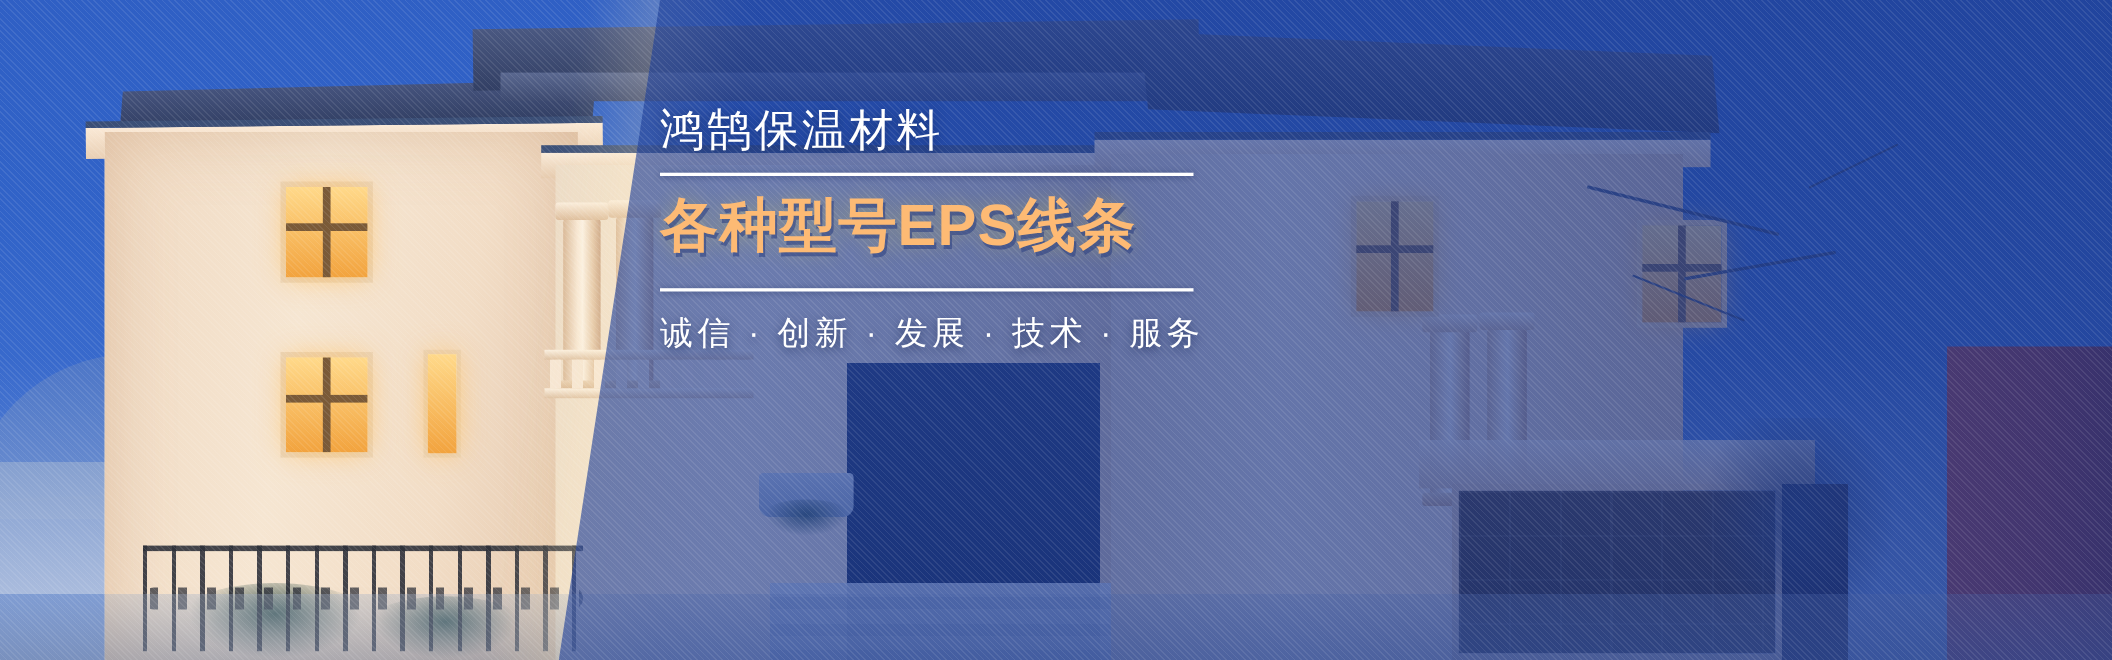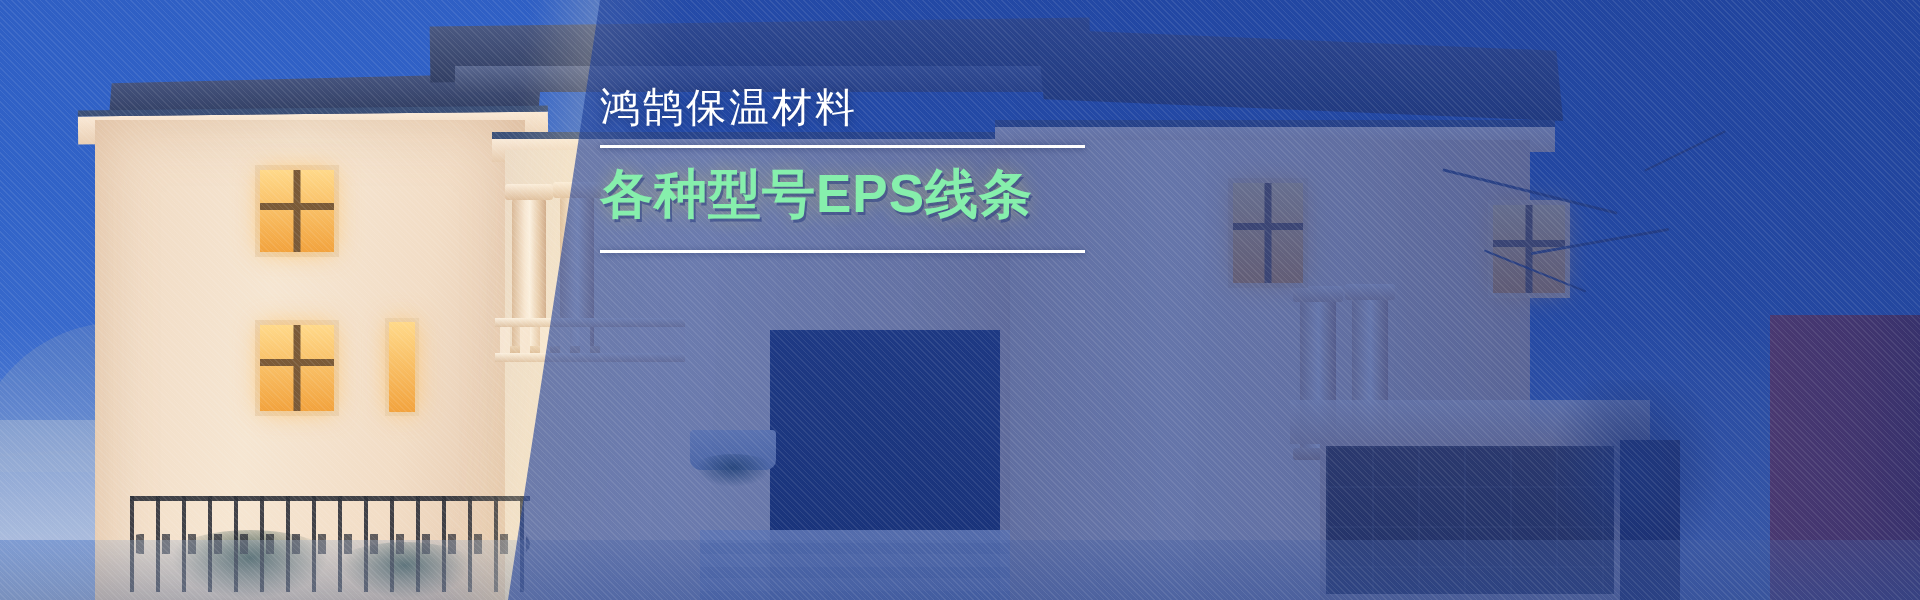--- a/index.html
+++ b/index.html
@@ -245,33 +245,33 @@
   .hatch{
     position:absolute; inset:0;
     background-image:repeating-linear-gradient(45deg,
       rgba(255,255,255,.085) 0px, rgba(255,255,255,.085) 1px,
       rgba(0,0,0,0) 1px, rgba(0,0,0,0) 4px);
     pointer-events:none;
   }
 
   
   .content{
-    position:absolute; left:600px; top:84px; width:520px;
+    position:absolute; left:600px; top:96px; width:520px;
   }
   .brand{
     font-size:40px; line-height:1.18; color:#ffffff; font-weight:400;
     letter-spacing:3px;
     text-shadow:0 2px 10px rgba(10,25,70,.55);
   }
   .rule{
     height:3px; background:#ffffff; margin:14px 0 16px 0; width:485px;
     box-shadow:0 1px 6px rgba(10,25,70,.45);
   }
   .headline{
-    font-size:53px; line-height:1.12; font-weight:bold; color:#86efac;
+    font-size:53px; line-height:1.12; font-weight:bold; color:#fdba74;
     letter-spacing:1px;
     text-shadow:2px 3px 0 rgba(40,60,130,.55), 0 0 18px rgba(255,235,40,.28);
     white-space:nowrap;
   }
   .rule2{
     height:3px; background:#ffffff; margin:26px 0 18px 0; width:485px;
     box-shadow:0 1px 6px rgba(10,25,70,.45);
   }
   .tagline{
     font-size:30px; color:#ffffff; letter-spacing:4px; font-weight:400;
@@ -387,15 +387,16 @@
   <div class="tint"></div>
   <div class="tint-soft"></div>
 
   <div class="hatch"></div>
 
   <div class="content">
     <div class="brand">鸿鹄保温材料</div>
     <div class="rule"></div>
     <div class="headline">各种型号EPS线条</div>
     <div class="rule2"></div>
+    <div class="tagline">诚信 · 创新 · 发展 · 技术 · 服务</div>
   </div>
 
 </div>
 
 </body></html>

